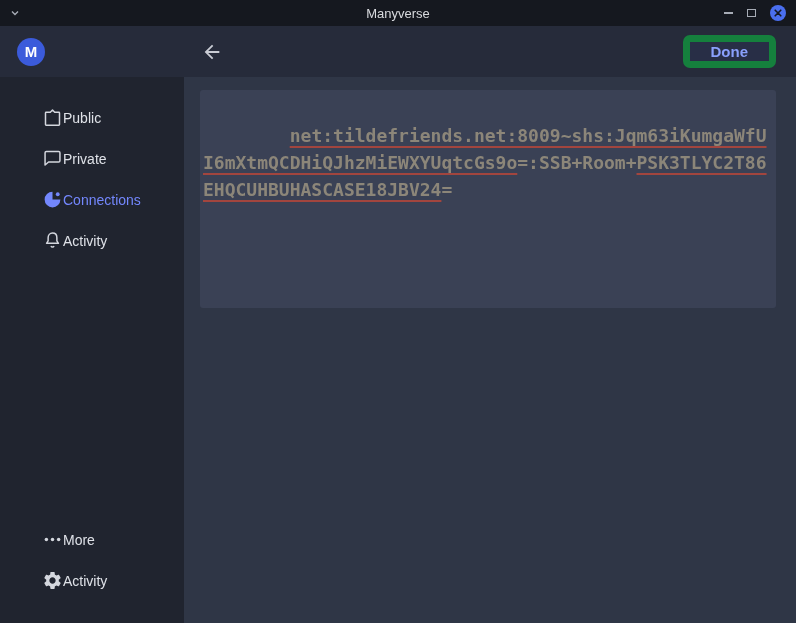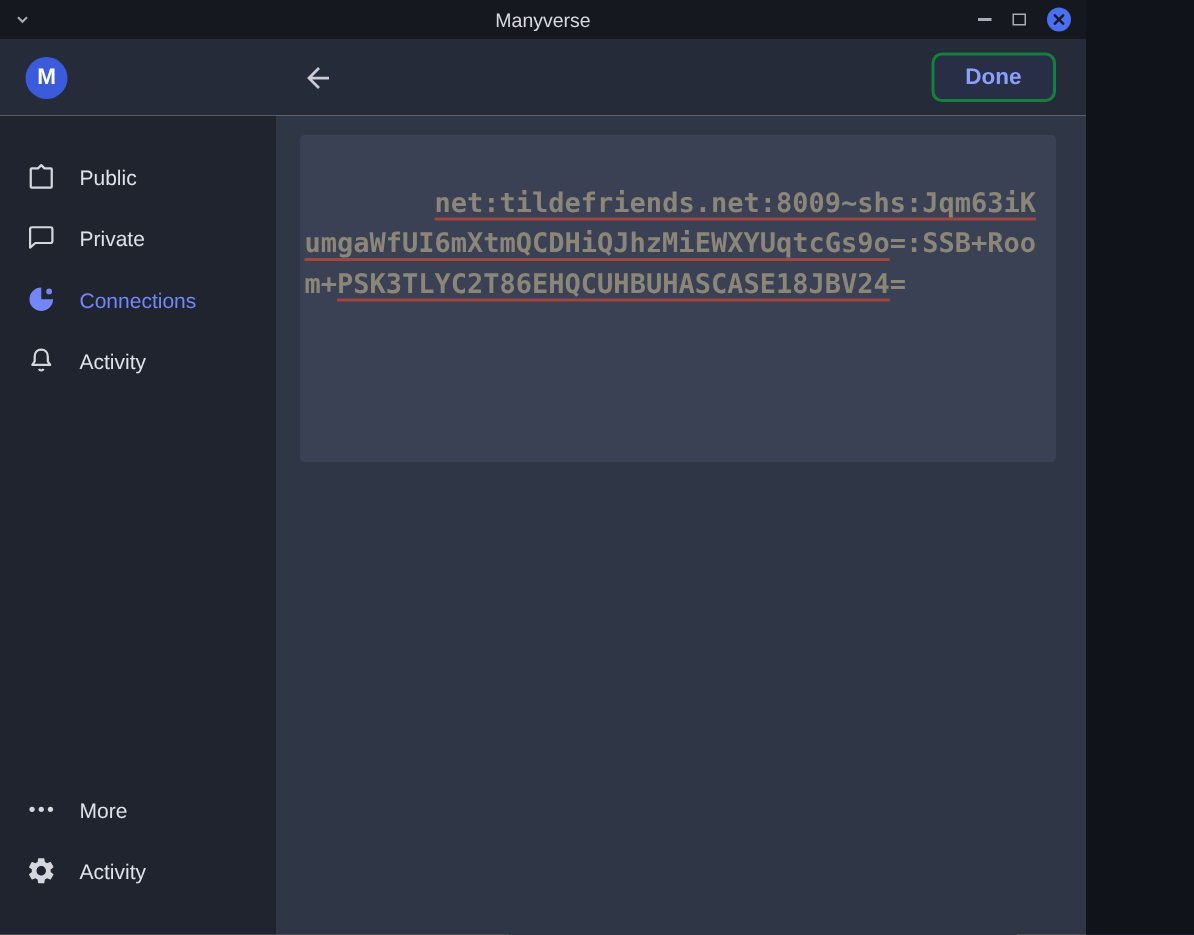--- a/index.html
+++ b/index.html
@@ -1,23 +1,23 @@
 <!DOCTYPE html>
 <html><head>
 <meta charset="utf-8">
 <style>
   * { margin: 0; padding: 0; box-sizing: border-box; }
   html, body { background: #10131a; }
   body { font-family: "Liberation Sans", sans-serif; }
 
   .window {
     position: relative;
-    width: 724px; height: 623px;
+    width: 796px; height: 623px;
     overflow: hidden;
-    background: #fef9c3;
+    background: #84cc16;
     display: flex; flex-direction: column;
   }
 
   
   .titlebar {
     height: 26px; flex: 0 0 26px;
     background: #15181f;
     display: flex; align-items: center;
     padding: 0 10px;
     position: relative;
@@ -52,39 +52,39 @@
     background: #3b5bdb; color: #ffffff;
     display: flex; align-items: center; justify-content: center;
     font-size: 15px; font-weight: 700;
   }
   .back { margin-left: 17px; display: flex; align-items: center; cursor: pointer; }
   .header-spacer { flex: 1; }
   .done {
     margin-right: 20px;
     height: 33px; padding: 0 21px;
     background: rgba(59, 91, 219, 0.08);
-    border: 2px solid #15803d; border-radius: 7px;
+    border: 7px solid #15803d; border-radius: 7px;
     color: #8aa0fc; font-size: 15px; font-weight: 600;
     font-family: "Liberation Sans", sans-serif;
     cursor: pointer;
   }
 
   
   .app-body { flex: 1; display: flex; min-height: 0; }
 
   .sidebar {
     width: 184px; flex: 0 0 184px;
     background: #20242f;
     display: flex; flex-direction: column;
     padding-top: 20px; padding-bottom: 22px;
   }
   .side-item {
     height: 41px; flex: 0 0 41px;
     display: flex; align-items: center;
-    padding-left: 17px; gap: 15px;
+    padding-left: 42px; 
     color: #dfe2e8; font-size: 14px;
     cursor: pointer;
   }
   .side-item .icon { width: 21px; height: 21px; display: flex; align-items: center; justify-content: center; color: #d4d7de; }
   .side-item.active { color: #7387fd; }
   .side-item.active .icon { color: #7387fd; }
   .sidebar-spacer { flex: 1; }
 
   .content {
     flex: 1; background: #2f3646;

